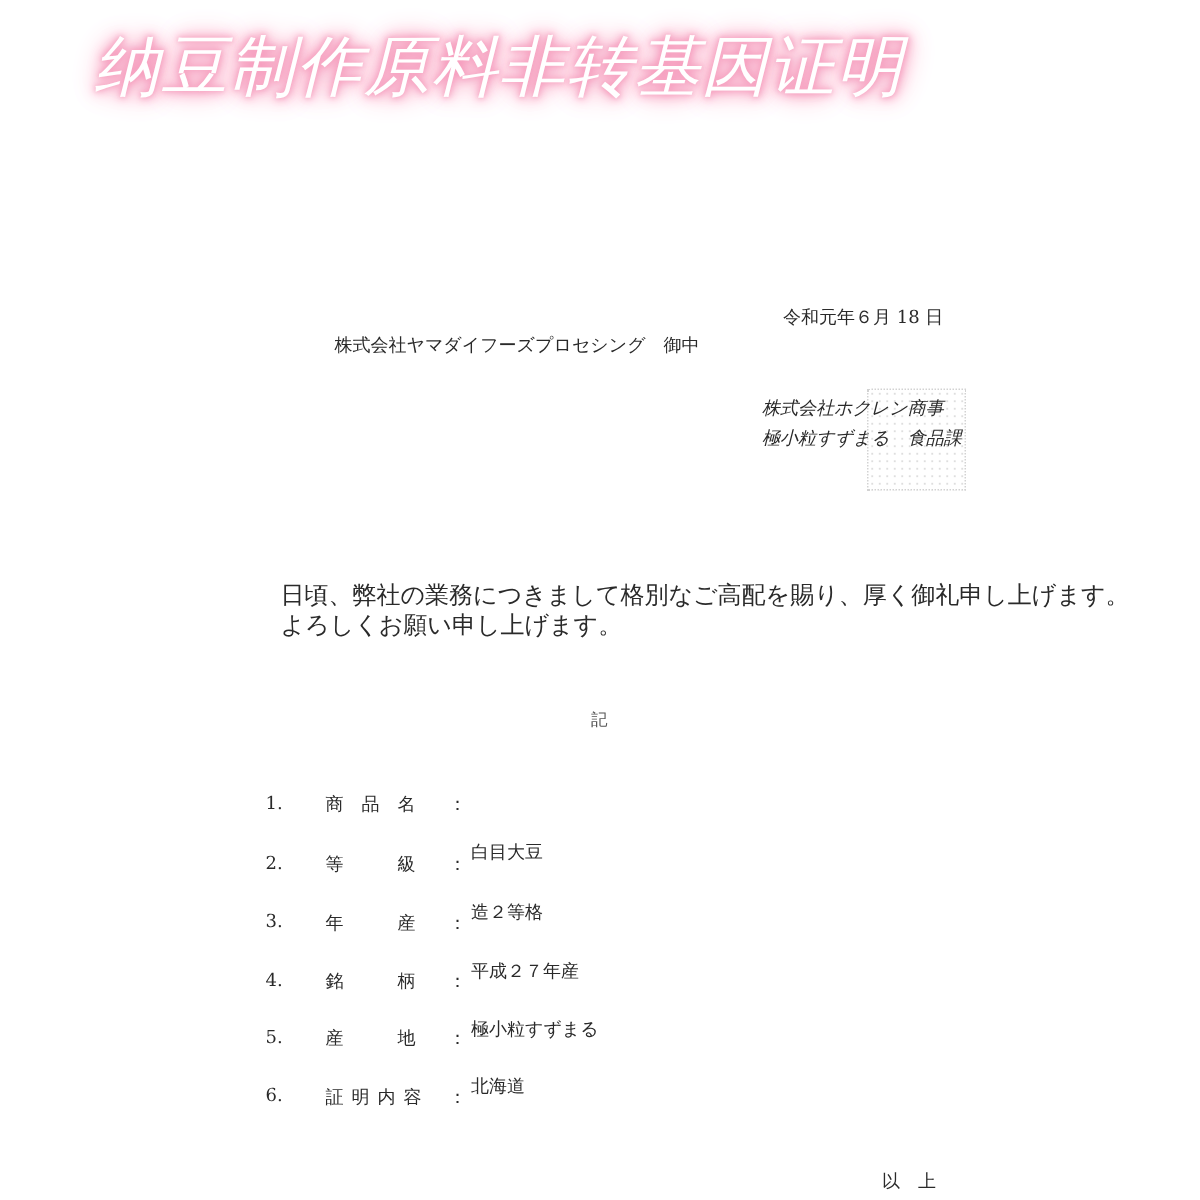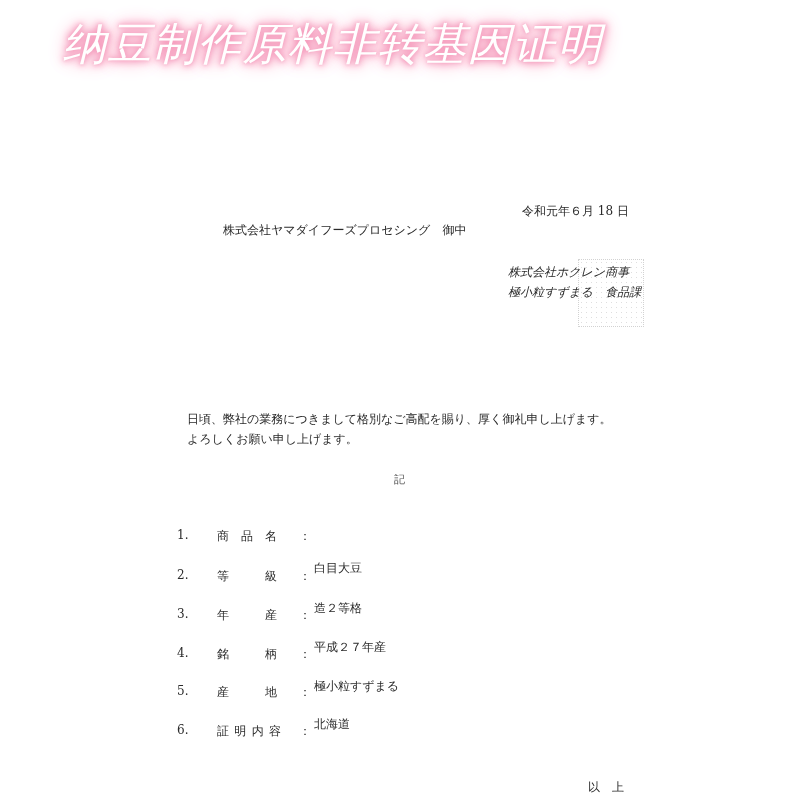--- a/index.html
+++ b/index.html
@@ -65,22 +65,22 @@
       left: 0;
       width: 800px;
       top: 344px;
       text-align: center;
       font-size: 17px;
       letter-spacing: 0.5px;
       color: #333;
     }
     .body-text {
       left: 187px;
-      top: 409px;
-      font-size: 12px;
+      top: 387px;
+      font-size: 16px;
       line-height: 20px;
     }
     .ki {
       left: 394px;
       top: 472px;
       font-size: 11px;
       color: #555;
     }
     .items {
       position: absolute;

